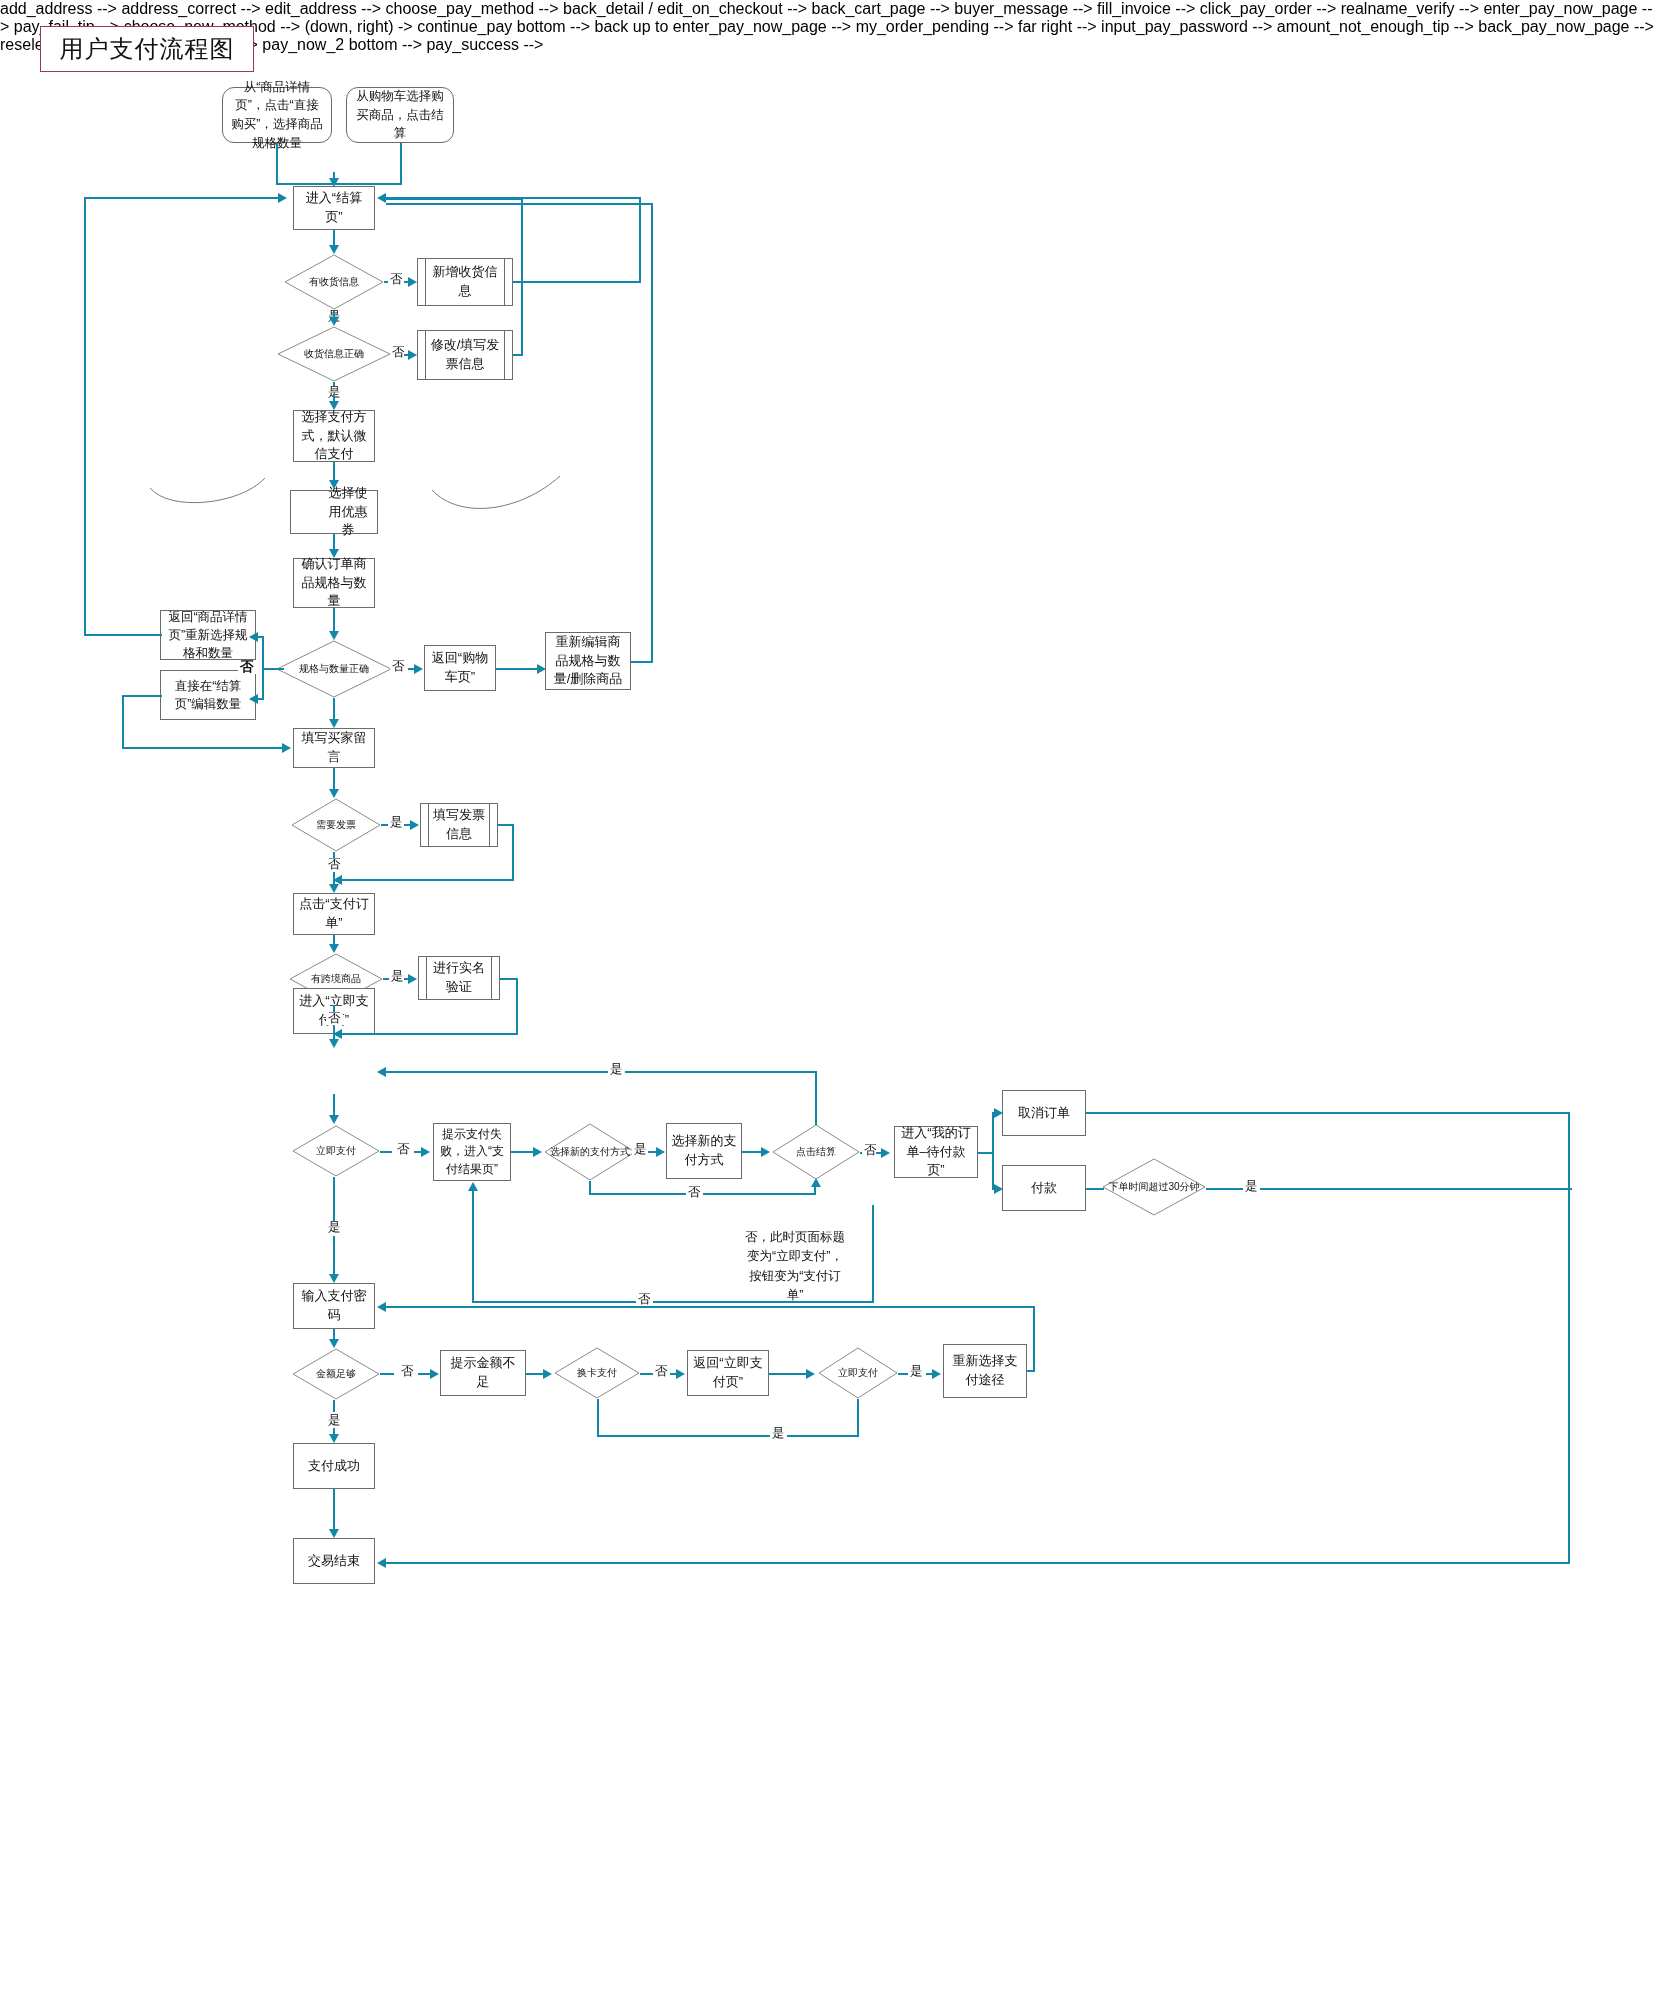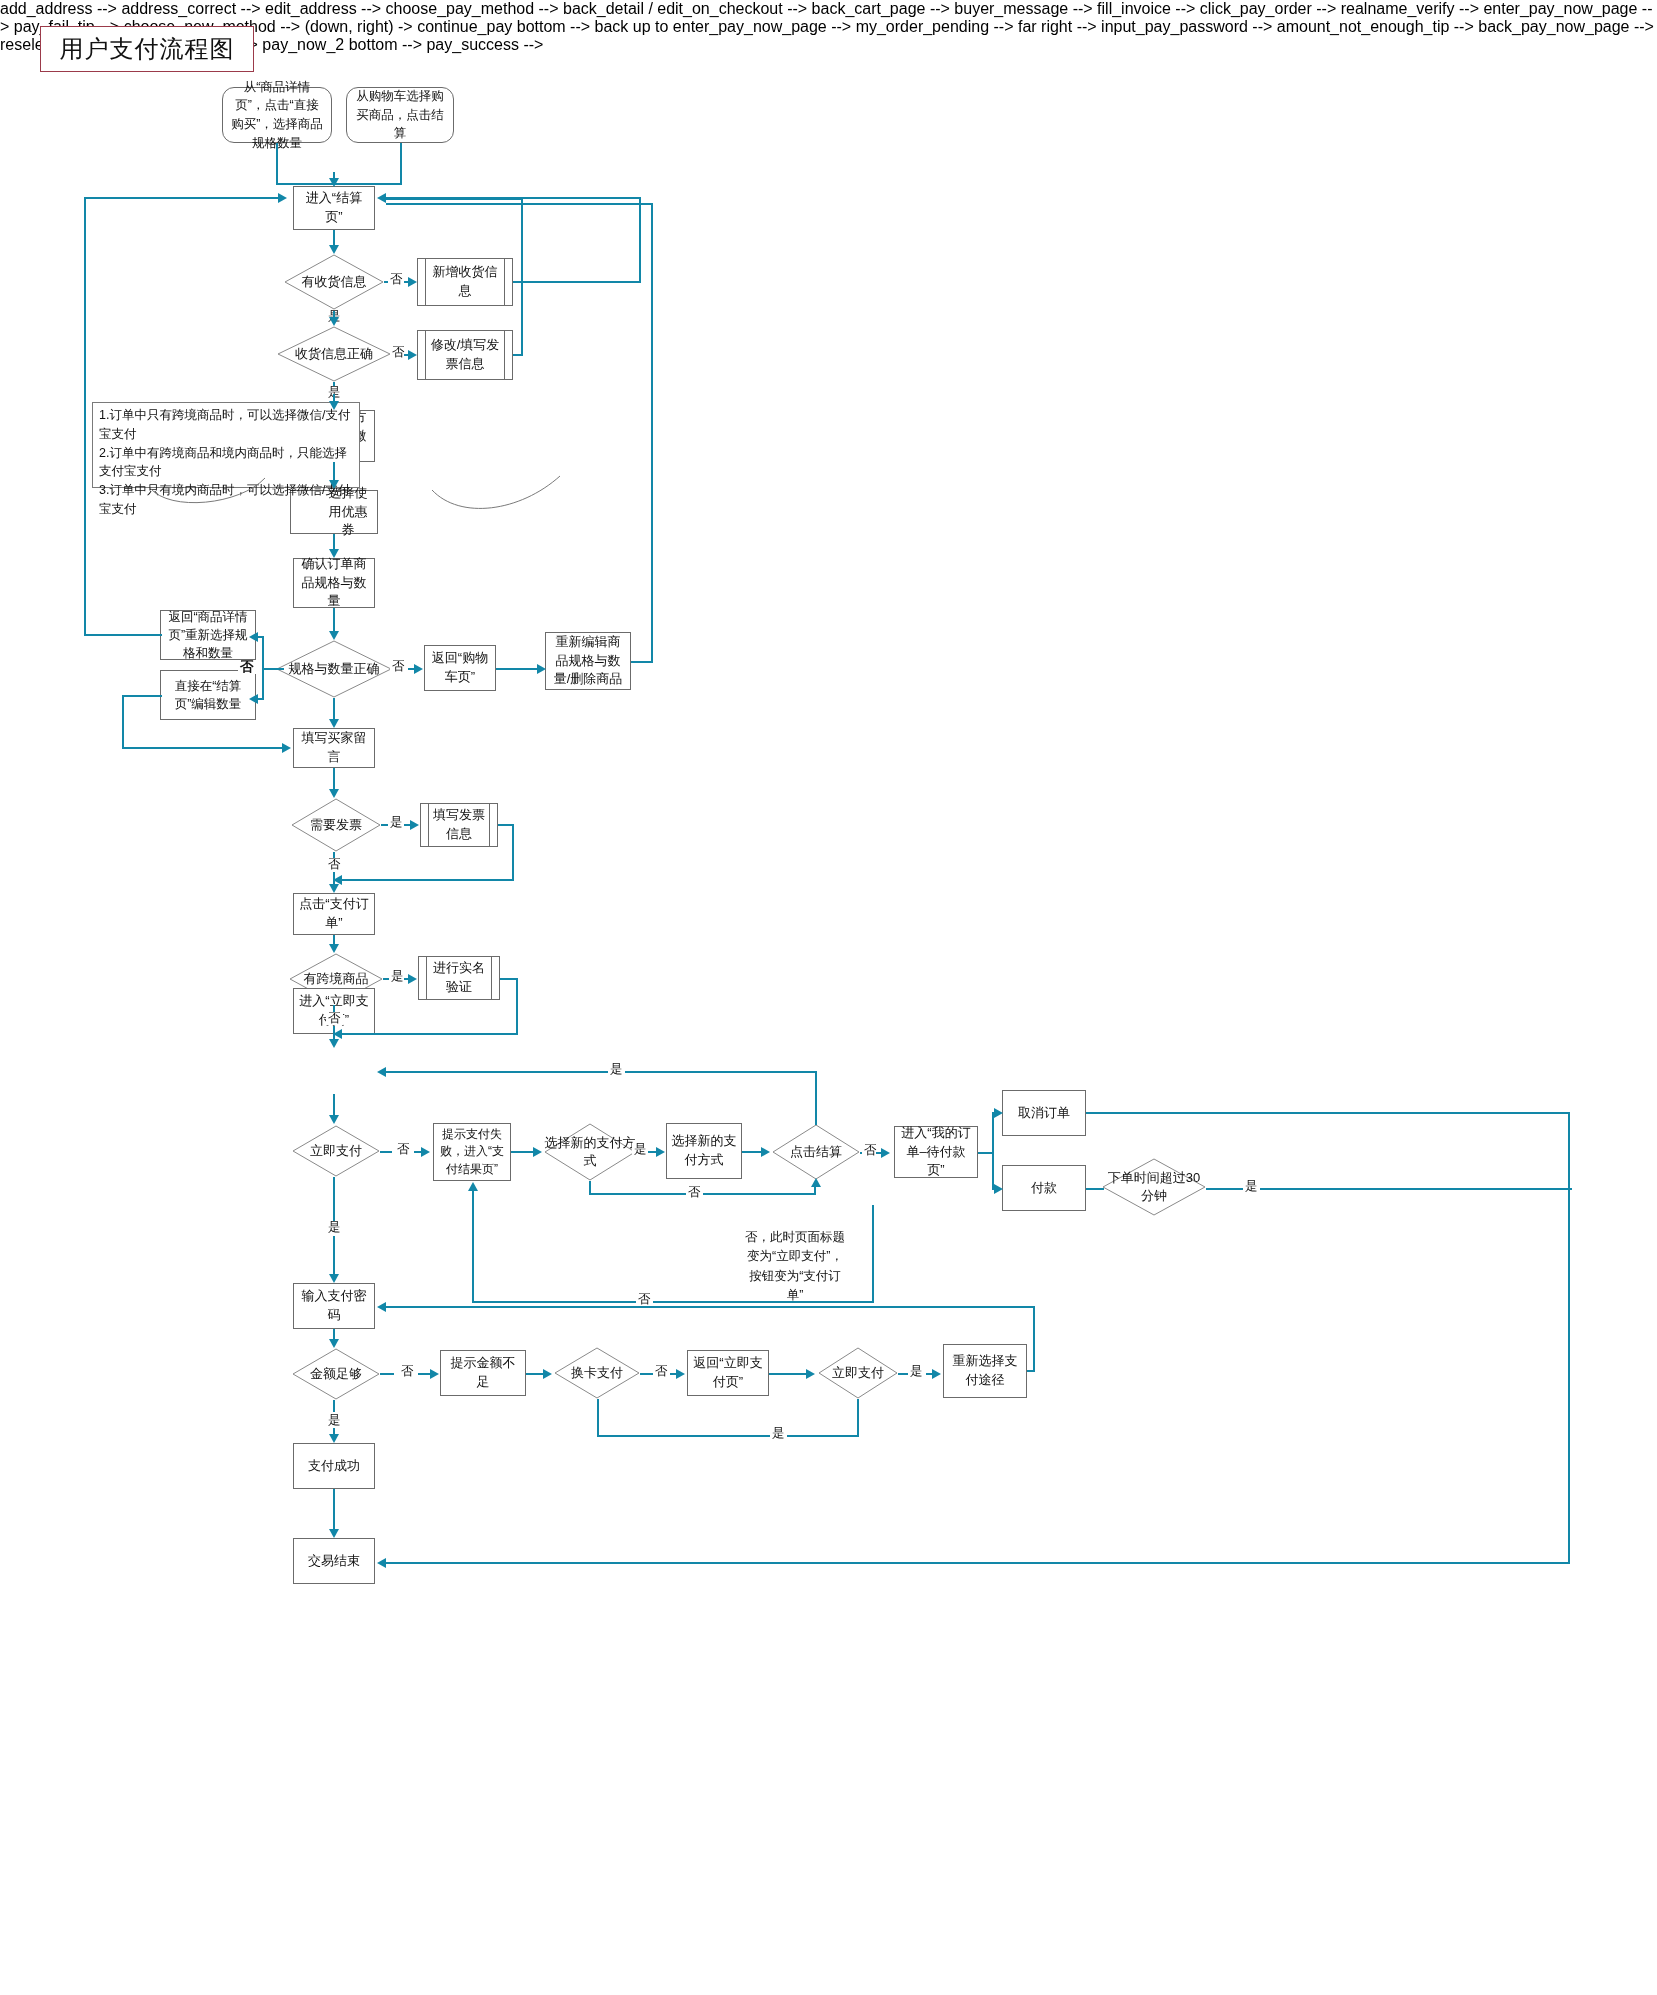--- a/index.html
+++ b/index.html
@@ -35,21 +35,21 @@
     content:"";position:absolute;top:0;bottom:0;width:0;border-left:1px solid #6b6b6b;
   }
   .predef::before{left:7px;}
   .predef::after{right:7px;}
 
   
   .dec{position:absolute;}
   .dec .dshape{position:absolute;inset:0;}
   .dec .dlabel{
     position:absolute;inset:0;display:flex;align-items:center;justify-content:center;
-    text-align:center;font-size:13px;color:#111;line-height:1.35;
+    text-align:center;font-size:10px;color:#111;line-height:1.35;
   }
 
   
   .note{
     border:1px solid #7a7a7a;background:#fff;font-size:12.5px;color:#111;
     line-height:1.5;padding:3px 6px;white-space:pre-line;box-sizing:border-box;
   }
   .plainnote{
     font-size:12.5px;color:#111;line-height:1.55;white-space:pre-line;
     text-align:center;
@@ -212,23 +212,20 @@
     <div class="dlabel">立即支付</div>
   </div>
 
   <div class="node proc" style="left:943px;top:1344px;width:84px;height:54px;">重新选择支付途径</div>
 
   <div class="node proc" style="left:293px;top:1443px;width:82px;height:46px;">支付成功</div>
 
   <div class="node proc" style="left:293px;top:1538px;width:82px;height:46px;">交易结束</div>
 
   
-  <div class="note" style="position:absolute;left:92px;top:402px;width:268px;height:86px;">1.订单中只有跨境商品时，可以选择微信/支付宝支付
-2.订单中有跨境商品和境内商品时，只能选择支付宝支付
-3.订单中只有境内商品时，可以选择微信/支付宝支付</div>
 
 
   <div class="plainnote" style="position:absolute;left:744px;top:1228px;width:102px;">否，此时页面标题变为“立即支付”，按钮变为“支付订单”</div>
 
   
   <svg class="ink">
     <path d="M150 488 C 170 512, 240 505, 265 478" fill="none" stroke="#7a7a7a" stroke-width="1"></path>
     <path d="M432 490 C 460 520, 520 512, 560 476" fill="none" stroke="#7a7a7a" stroke-width="1"></path>
   </svg>
 

